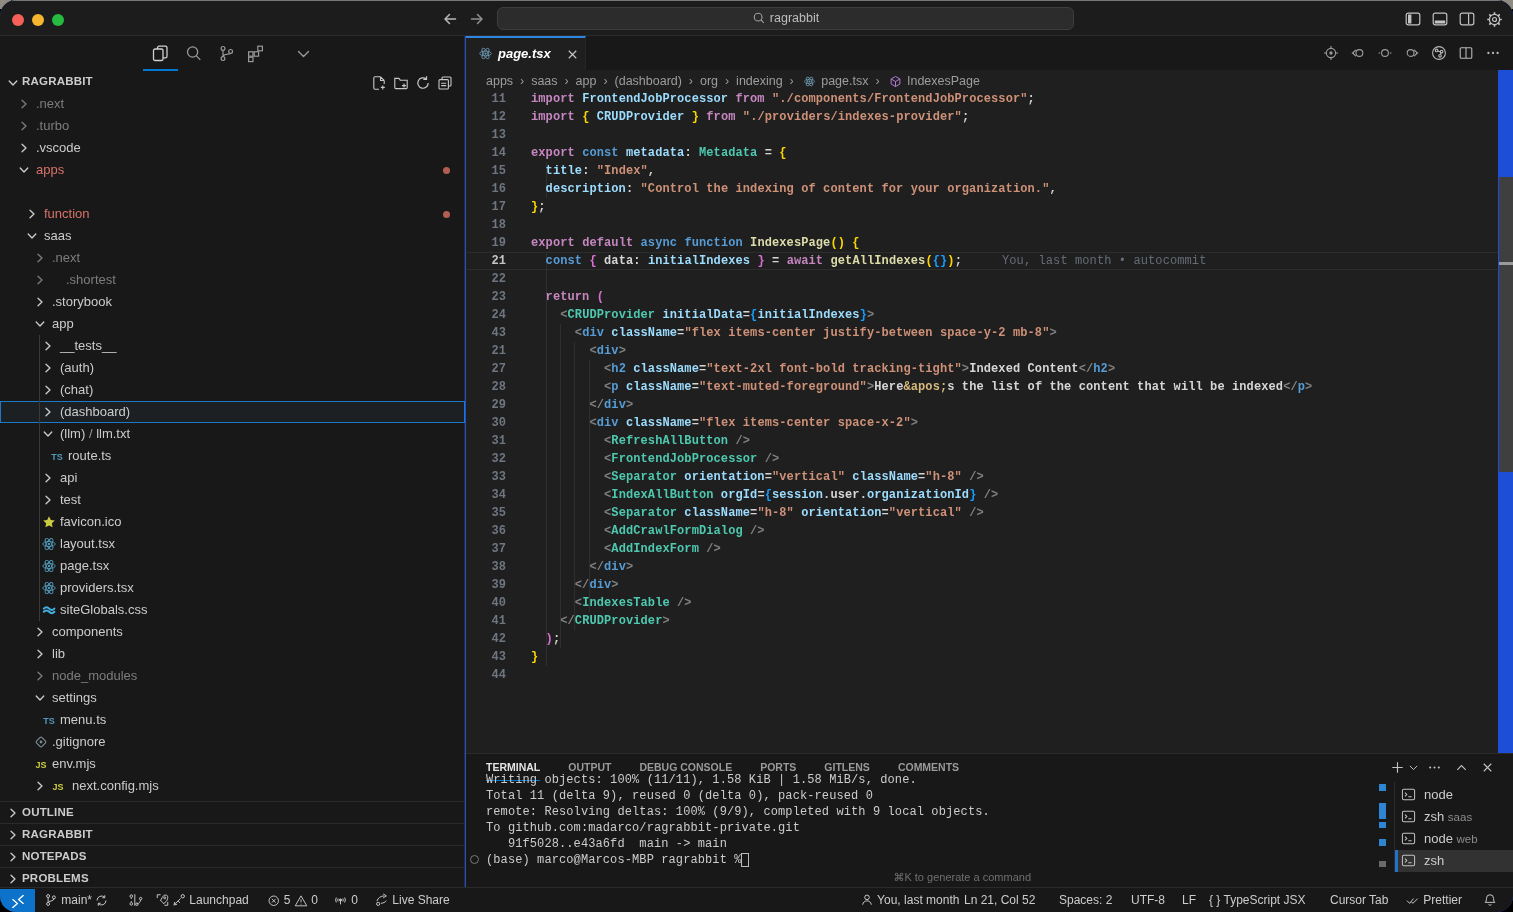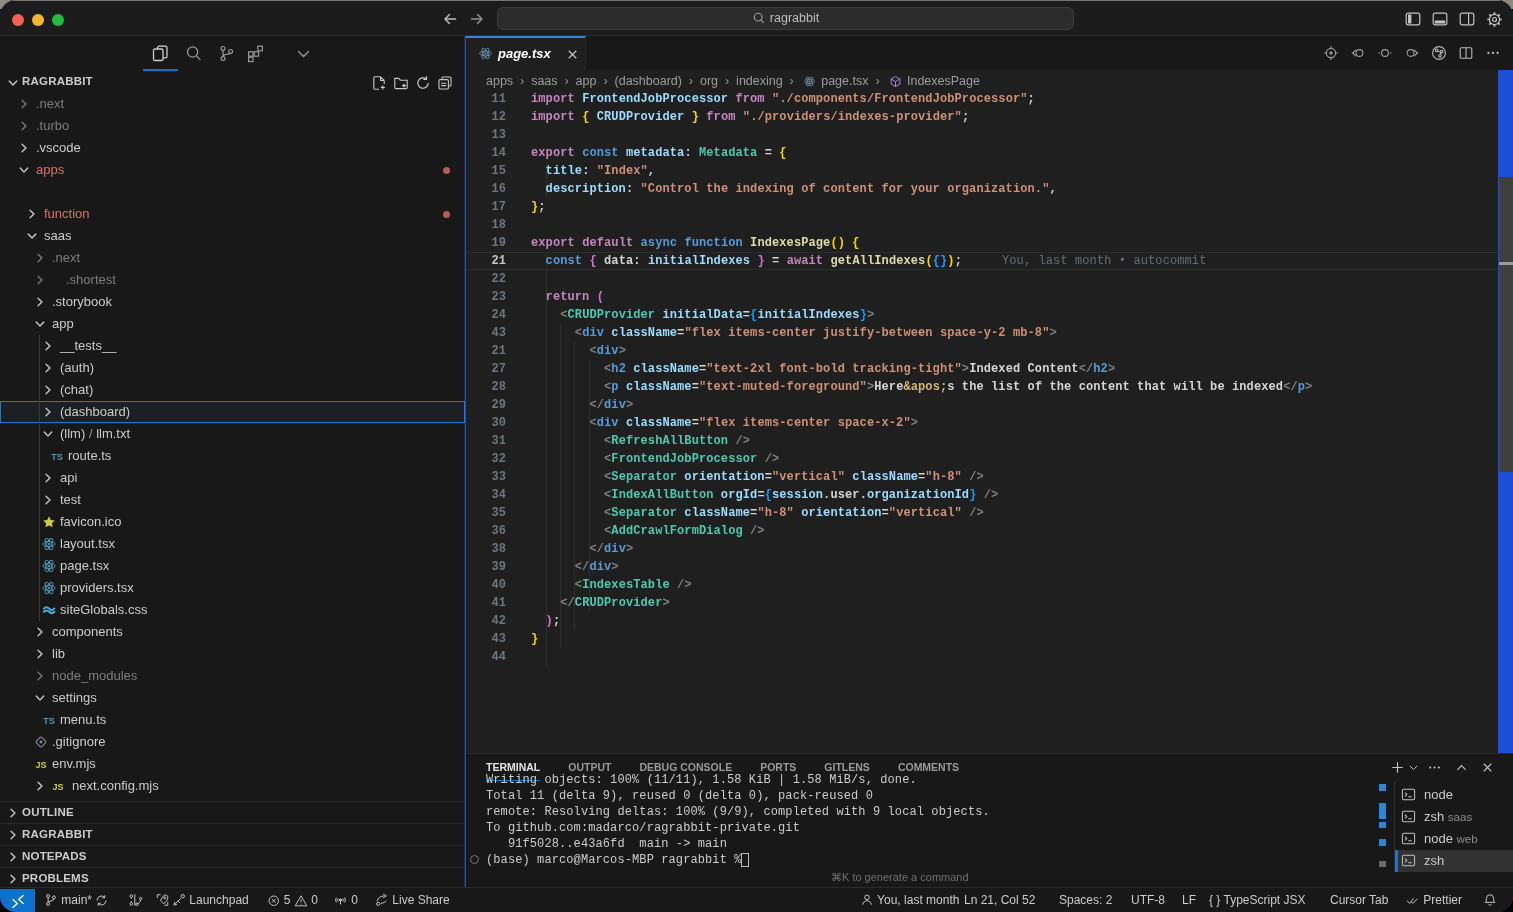--- a/index.html
+++ b/index.html
@@ -57,21 +57,21 @@
 #sbar{position:absolute;left:1499px;top:92px;width:14px;height:661px}
 #sbar .thumb{position:absolute;left:0;top:85px;width:14px;height:295px;background:#3f3f3f}
 #sbar .cmark{position:absolute;left:0;top:170px;width:14px;height:3px;background:#9a9a9a}
 
 #panel{position:absolute;left:466px;top:753px;width:1047px;height:134px;background:#181818;border-top:1px solid #2b2b2b}
 #ptabs{position:absolute;left:20px;top:0;height:27px;display:flex;gap:28px;font-size:10.5px;font-weight:bold;color:#9a9a9a;letter-spacing:0px}
 #ptabs span{line-height:27px}
 #ptabs .on{color:#e4e4e4;border-bottom:1px solid #0078d4}
 #pics{position:absolute;left:0;top:3px;width:1047px;height:20px} #pics svg{position:absolute;top:3px}
 #term{position:absolute;left:20px;top:18px;font-family:"Liberation Mono",monospace;font-size:12px;line-height:16px;color:#cccccc;white-space:pre;letter-spacing:.1px}
-#cmdk{position:absolute;left:365px;top:117px;width:200px;text-align:left;font-size:11px;color:#6f6f6f}
+#cmdk{position:absolute;left:365px;top:117px;width:200px;text-align:right;font-size:11px;color:#6f6f6f}
 #tdecos{position:absolute;left:913px;top:28px;width:8px}
 #tdecos div{position:absolute;left:0;width:7px;background:#2e86d2}
 #tsep{position:absolute;left:928px;top:28px;width:1px;height:90px;background:#2b2b2b}
 #tlist{position:absolute;left:929px;top:28px;width:118px}
 .tli{position:absolute;left:0;width:118px;height:22px;color:#cccccc;font-size:13px}
 .tli .ticon{position:absolute;left:6px;top:3px}
 .tli .tname{position:absolute;left:29px;top:3px}
 .tli .tsub{color:#8c8c8c;font-size:11.5px}
 .tli.on{background:#323233;border-left:3px solid #2472c8}
 .tli.on .ticon{left:3px}.tli.on .tname{left:26px}
@@ -608,20 +608,21 @@
 <div class="cl"><span class="ln">27</span><span class="ct"><i class="p">          </i><i class="a">&lt;</i><i class="k2">h2</i><i class="p"> </i><i class="v">className</i><i class="p">=</i><i class="s">"text-2xl font-bold tracking-tight"</i><i class="a">&gt;</i><i class="w">Indexed Content</i><i class="a">&lt;/</i><i class="k2">h2</i><i class="a">&gt;</i></span></div>
 <div class="cl"><span class="ln">28</span><span class="ct"><i class="p">          </i><i class="a">&lt;</i><i class="k2">p</i><i class="p"> </i><i class="v">className</i><i class="p">=</i><i class="s">"text-muted-foreground"</i><i class="a">&gt;</i><i class="w">Here</i><i class="e">&amp;apos;</i><i class="w">s the list of the content that will be indexed</i><i class="a">&lt;/</i><i class="k2">p</i><i class="a">&gt;</i></span></div>
 <div class="cl"><span class="ln">29</span><span class="ct"><i class="p">        </i><i class="a">&lt;/</i><i class="k2">div</i><i class="a">&gt;</i></span></div>
 <div class="cl"><span class="ln">30</span><span class="ct"><i class="p">        </i><i class="a">&lt;</i><i class="k2">div</i><i class="p"> </i><i class="v">className</i><i class="p">=</i><i class="s">"flex items-center space-x-2"</i><i class="a">&gt;</i></span></div>
 <div class="cl"><span class="ln">31</span><span class="ct"><i class="p">          </i><i class="a">&lt;</i><i class="t">RefreshAllButton</i><i class="p"> </i><i class="a">/&gt;</i></span></div>
 <div class="cl"><span class="ln">32</span><span class="ct"><i class="p">          </i><i class="a">&lt;</i><i class="t">FrontendJobProcessor</i><i class="p"> </i><i class="a">/&gt;</i></span></div>
 <div class="cl"><span class="ln">33</span><span class="ct"><i class="p">          </i><i class="a">&lt;</i><i class="t">Separator</i><i class="p"> </i><i class="v">orientation</i><i class="p">=</i><i class="s">"vertical"</i><i class="p"> </i><i class="v">className</i><i class="p">=</i><i class="s">"h-8"</i><i class="p"> </i><i class="a">/&gt;</i></span></div>
 <div class="cl"><span class="ln">34</span><span class="ct"><i class="p">          </i><i class="a">&lt;</i><i class="t">IndexAllButton</i><i class="p"> </i><i class="v">orgId</i><i class="p">=</i><i class="b">{</i><i class="v">session</i><i class="p">.</i><i class="w">user</i><i class="p">.</i><i class="v">organizationId</i><i class="b">}</i><i class="p"> </i><i class="a">/&gt;</i></span></div>
 <div class="cl"><span class="ln">35</span><span class="ct"><i class="p">          </i><i class="a">&lt;</i><i class="t">Separator</i><i class="p"> </i><i class="v">className</i><i class="p">=</i><i class="s">"h-8"</i><i class="p"> </i><i class="v">orientation</i><i class="p">=</i><i class="s">"vertical"</i><i class="p"> </i><i class="a">/&gt;</i></span></div>
 <div class="cl"><span class="ln">36</span><span class="ct"><i class="p">          </i><i class="a">&lt;</i><i class="t">AddCrawlFormDialog</i><i class="p"> </i><i class="a">/&gt;</i></span></div>
+<div class="cl"><span class="ln">37</span><span class="ct"><i class="p">          </i><i class="a">&lt;</i><i class="t">AddIndexForm</i><i class="p"> </i><i class="a">/&gt;</i></span></div>
 <div class="cl"><span class="ln">38</span><span class="ct"><i class="p">        </i><i class="a">&lt;/</i><i class="k2">div</i><i class="a">&gt;</i></span></div>
 <div class="cl"><span class="ln">39</span><span class="ct"><i class="p">      </i><i class="a">&lt;/</i><i class="k2">div</i><i class="a">&gt;</i></span></div>
 <div class="cl"><span class="ln">40</span><span class="ct"><i class="p">      </i><i class="a">&lt;</i><i class="t">IndexesTable</i><i class="p"> </i><i class="a">/&gt;</i></span></div>
 <div class="cl"><span class="ln">41</span><span class="ct"><i class="p">    </i><i class="a">&lt;/</i><i class="t">CRUDProvider</i><i class="a">&gt;</i></span></div>
 <div class="cl"><span class="ln">42</span><span class="ct"><i class="p">  </i><i class="o">)</i><i class="p">;</i></span></div>
 <div class="cl"><span class="ln">43</span><span class="ct"><i class="g">}</i></span></div>
 <div class="cl"><span class="ln">44</span><span class="ct"></span></div>
  </div>
 </div>
 <div id="sbar">

